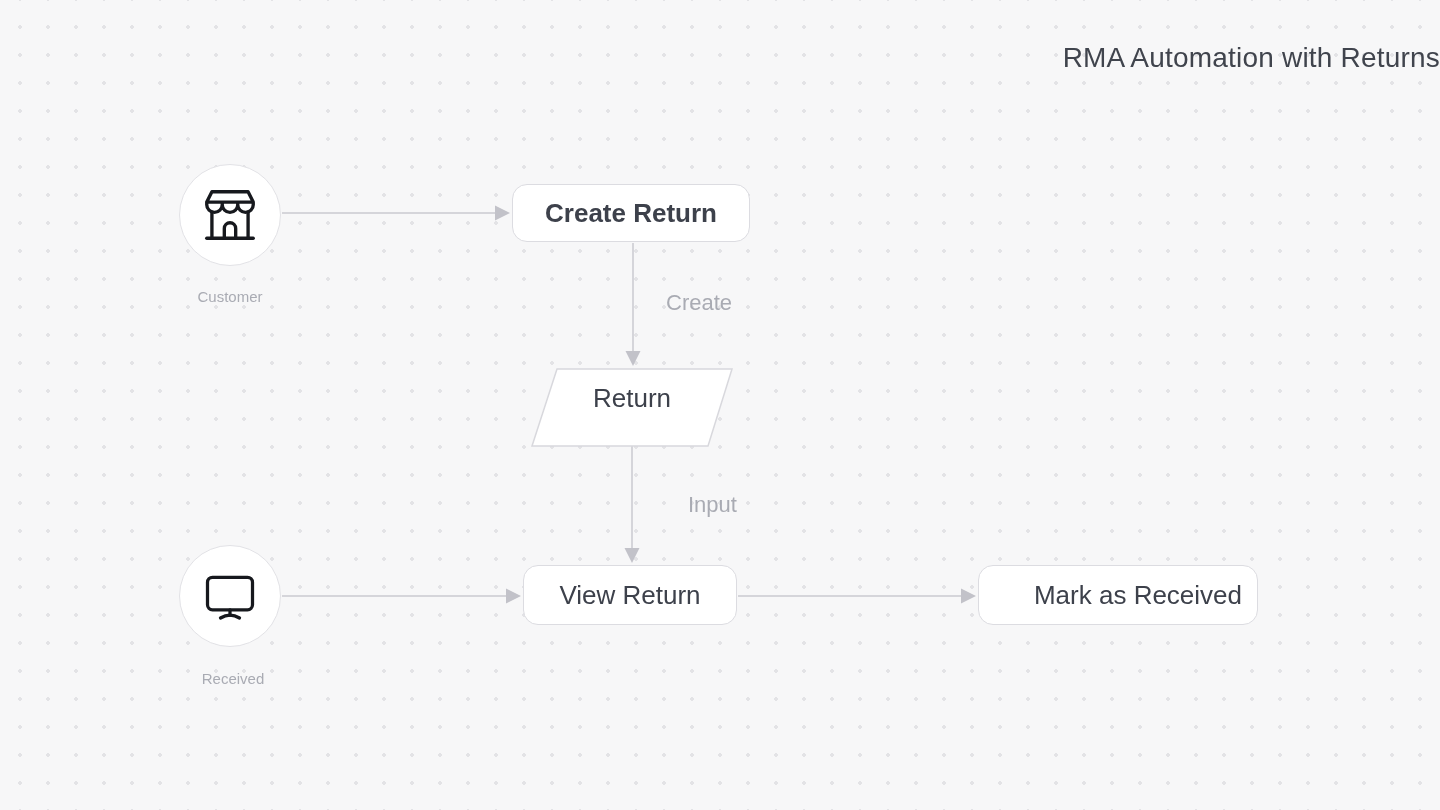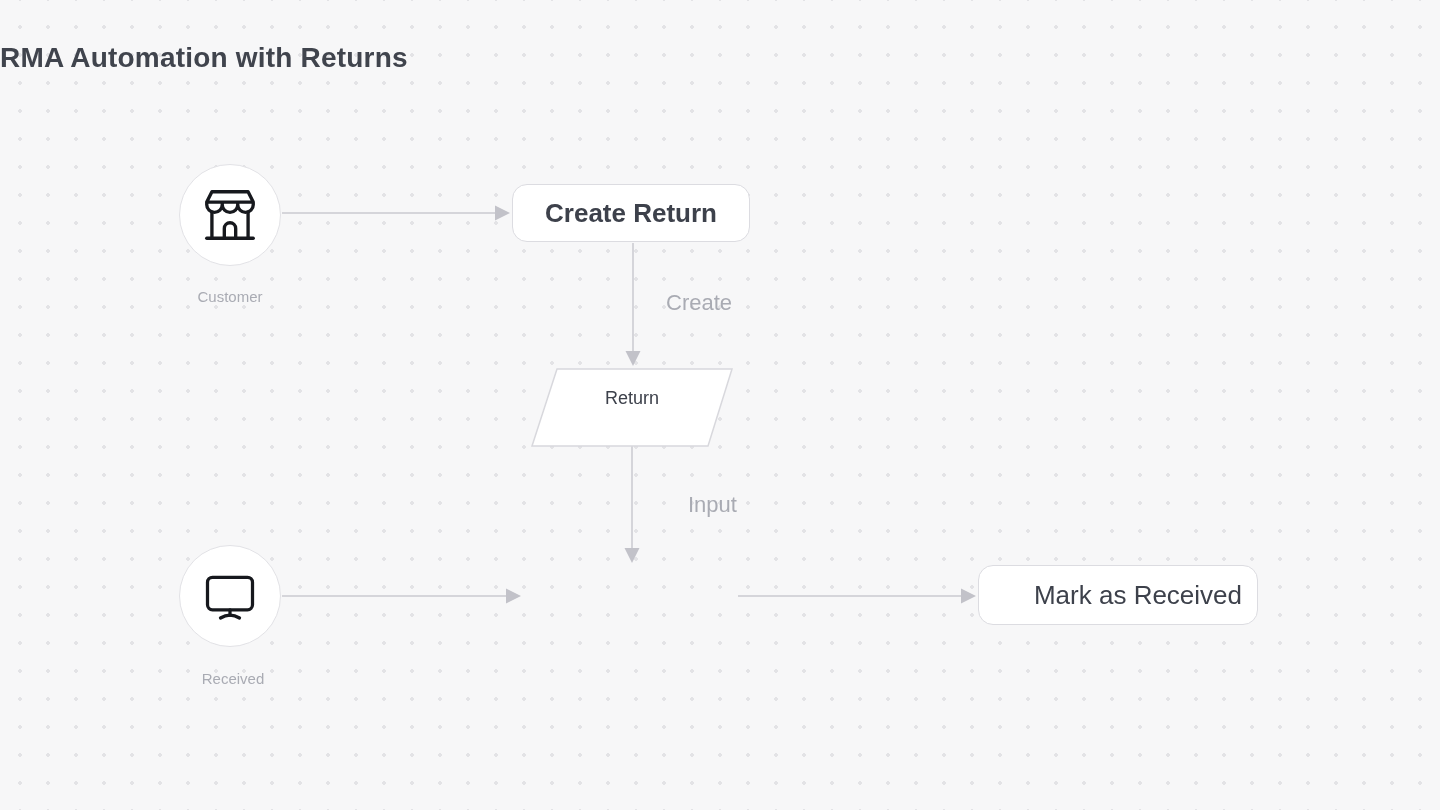--- a/index.html
+++ b/index.html
@@ -14,23 +14,23 @@
     overflow: hidden;
     background-color: #f7f7f8;
     background-image: radial-gradient(circle, #e3e3e6 1.6px, rgba(0,0,0,0) 1.8px);
     background-size: 28px 28px;
     background-position: 6px 13px;
   }
   .diagram-title {
     position: absolute;
     left: 0; right: 0;
     top: 42px;
-    text-align: left;
+    text-align: right;
     font-size: 28px;
-    font-weight: 700;
+    font-weight: 400;
     color: #40444d;
     letter-spacing: 0.2px;
   }
   .edge-layer {
     position: absolute;
     left: 0; top: 0;
     width: 1440px;
     height: 810px;
   }
   .flow-node {
@@ -50,21 +50,21 @@
   .node-create-return { left: 512px; top: 184px; width: 238px; height: 58px; font-weight: bold; }
   .node-view-return   { left: 523px; top: 565px; width: 214px; height: 60px; }
   .node-mark-received { left: 978px; top: 565px; width: 280px; height: 60px; padding-left: 40px; }
   .parallelogram-label {
     position: absolute;
     left: 532px; top: 369px;
     width: 200px; height: 59px;
     display: flex;
     align-items: center;
     justify-content: center;
-    font-size: 18px;
+    font-size: 26px;
     font-weight: 500;
     color: #3d414b;
   }
   .actor-circle {
     position: absolute;
     box-sizing: border-box;
     width: 102px; height: 102px;
     border-radius: 50%;
     background: #ffffff;
     border: 1.5px solid #e2e2e6;
@@ -155,20 +155,23 @@
     </span>
   </div>
   <div class="actor-label label-merchant">Received</div>
 
   <div class="flow-node node-create-return">
     <span>Create Return</span>
   </div>
 
   <div class="parallelogram-label">Return</div>
 
+  <div class="flow-node node-view-return">
+    <span>View Return</span>
+  </div>
 
   <div class="flow-node node-mark-received">
     <span>Mark as Received</span>
   </div>
 
   <div class="edge-label edge-label-output">Create</div>
   <div class="edge-label edge-label-input">Input</div>
 
 </div>
 

